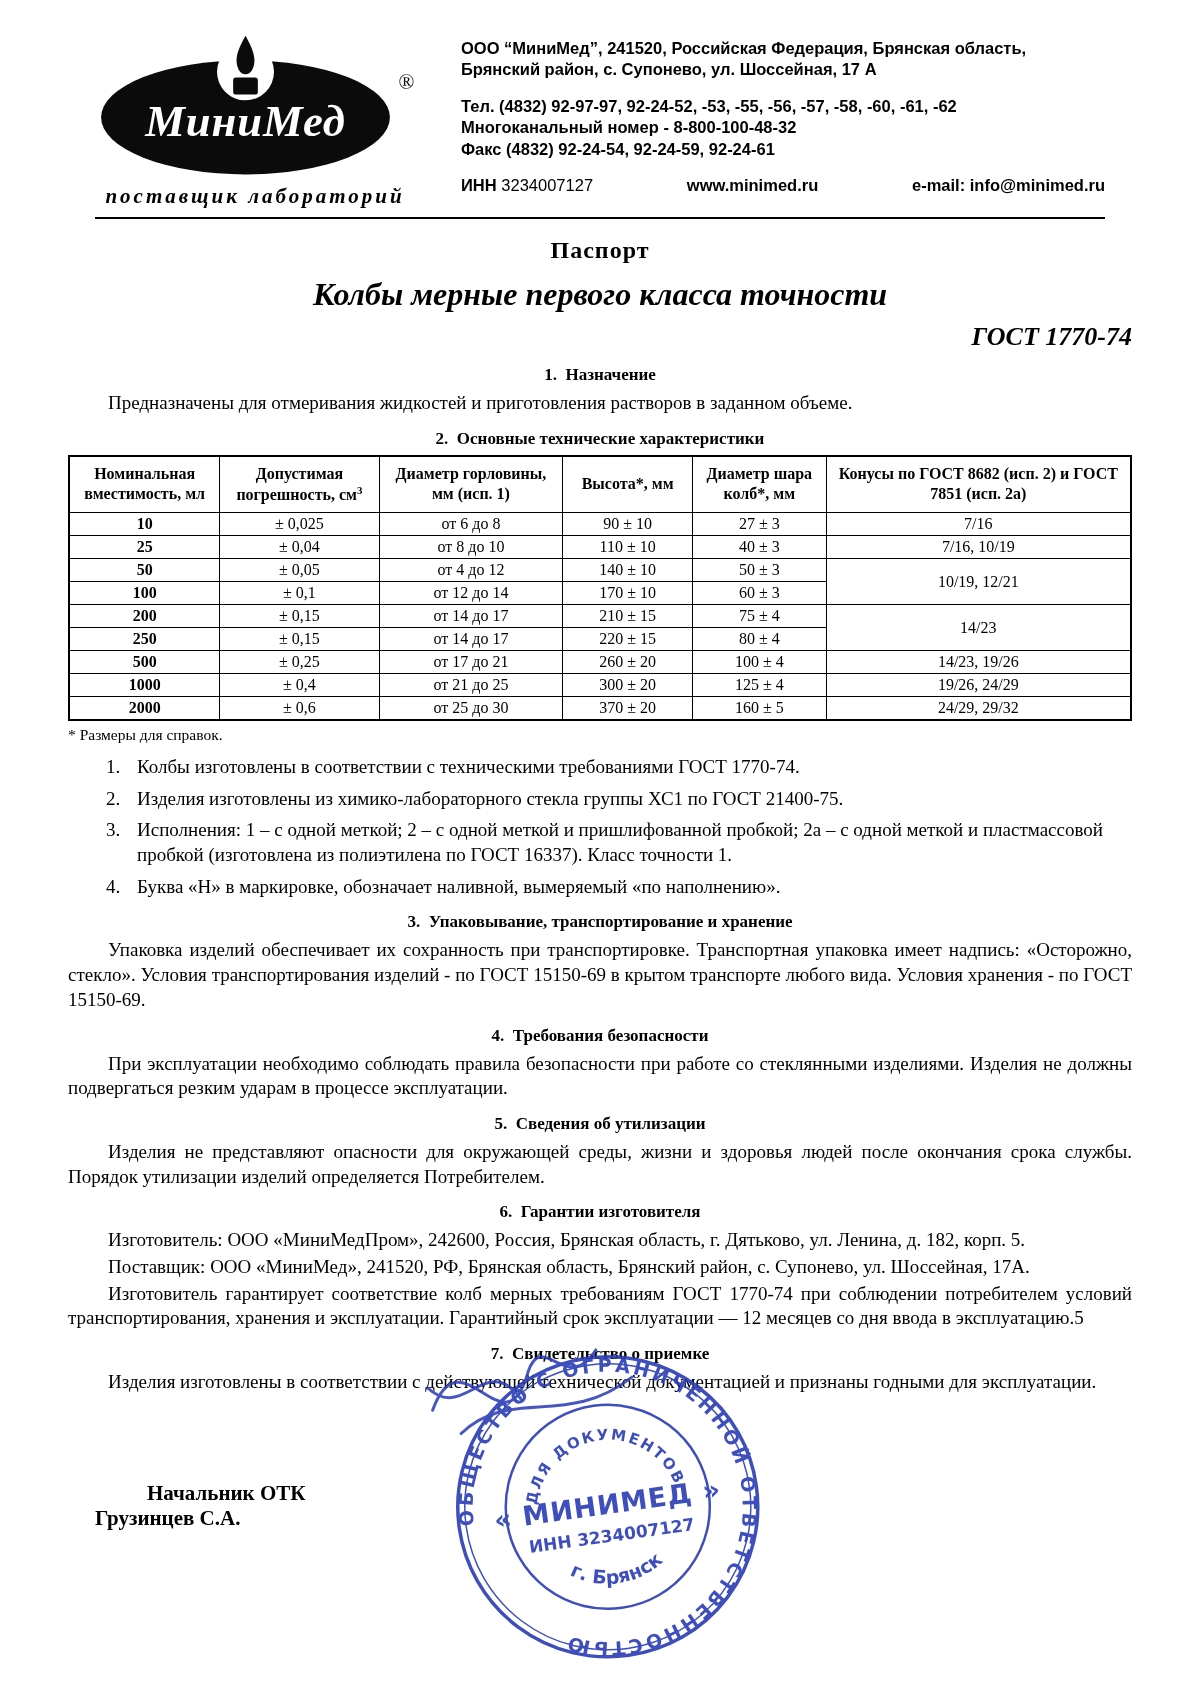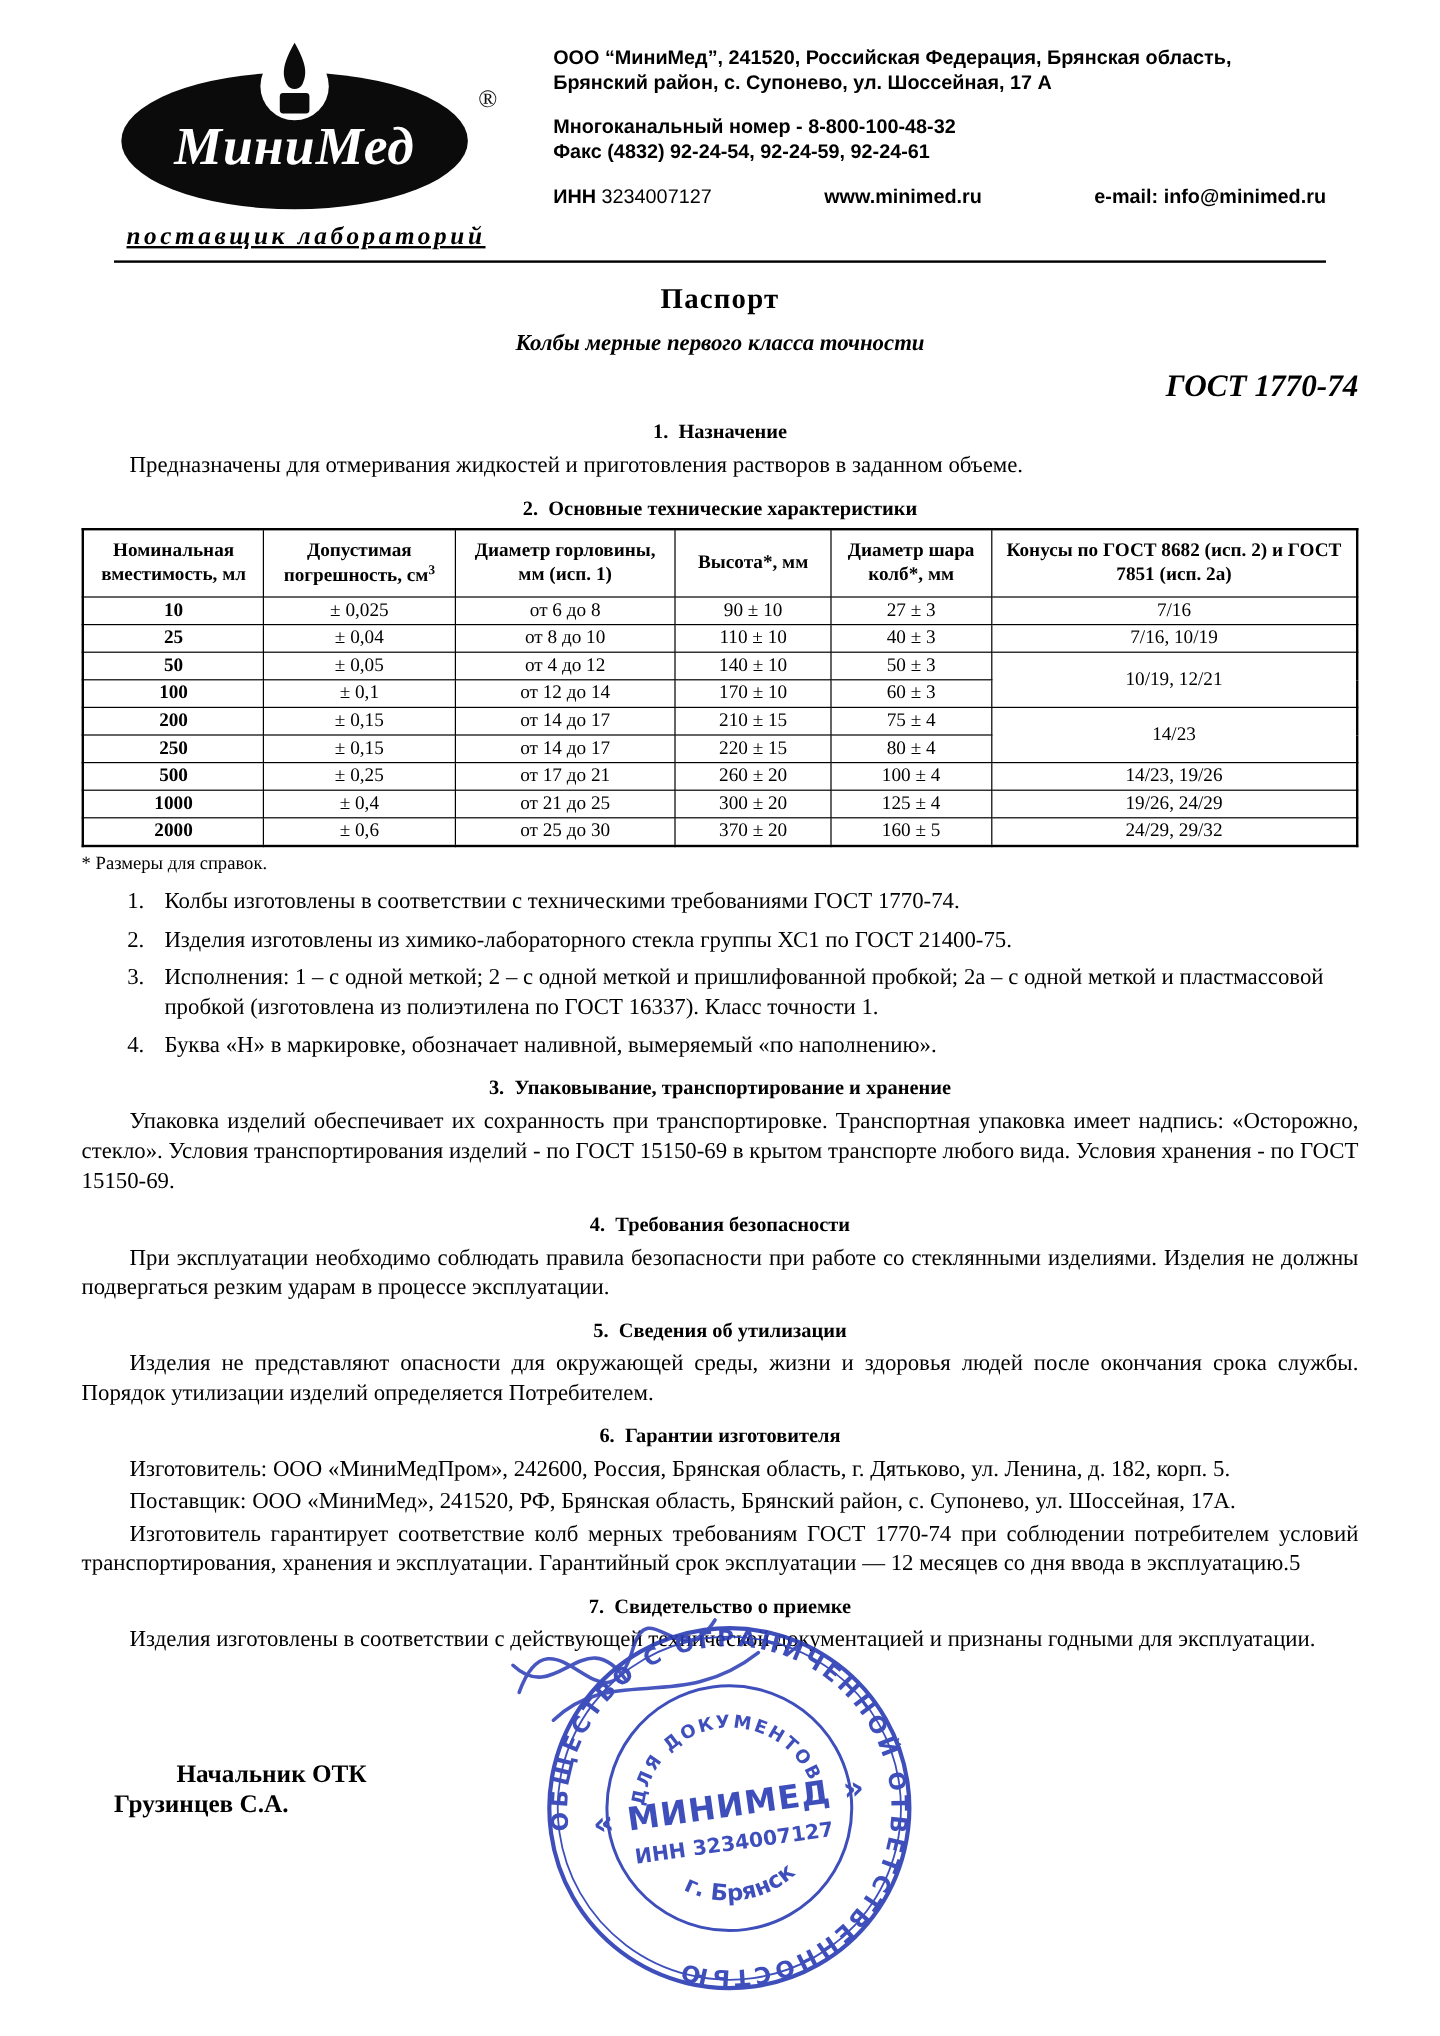--- a/index.html
+++ b/index.html
@@ -8,36 +8,36 @@
     width:1200px; height:1697px; margin:0 auto; background:#fff;
     position:relative; overflow:hidden; color:#000;
     font-family:"Liberation Serif", serif;
   }
   
   .header { display:flex; padding:30px 95px 6px 95px; }
   .logo-wrap { width:330px; flex-shrink:0; }
   .logo-svg { width:320px; height:152px; display:block; }
   .tagline {
     font-weight:bold; font-style:italic; font-size:21px; letter-spacing:3px;
-    text-align:center; width:320px; margin-top:2px;text-decoration:underline;
+    text-align:center; width:320px; margin-top:2px;
   }
   .contacts {
     flex:1; margin-left:36px; padding-top:8px;
     font-family:"Liberation Sans", sans-serif; font-weight:bold;
     font-size:16.5px; line-height:1.3;
   }
   .contacts .block { margin-bottom:15px; }
   .inn-row { display:flex; justify-content:space-between; align-items:baseline; margin-top:4px; }
   .inn-pair { white-space:nowrap; }
   .inn-value { font-weight:normal;text-align:center; }
   .rule { border-top:2px solid #000; margin:2px 95px 0 95px; }
   
   .content { padding:0 68px; }
   .doc-title { text-align:center; font-size:24px; font-weight:bold; margin-top:18px; letter-spacing:1px; }
-  .product-title { text-align:center; font-size:19px; font-weight:bold; font-style:italic; margin-top:12px; }
+  .product-title { text-align:center; font-size:32px; font-weight:bold; font-style:italic; margin-top:12px; }
   .gost-title { text-align:right; font-size:26px; font-weight:bold; font-style:italic; margin-top:9px; }
   .section-heading { text-align:center; font-size:17px; font-weight:bold; margin:13px 0 6px 0; }
   .para { font-size:19px; line-height:1.3; text-align:justify; text-indent:40px; }
   .para + .para { margin-top:2px; }
   
   .spec-table { width:100%; border-collapse:collapse; border:2.5px solid #000; margin-top:0; }
   .spec-table th, .spec-table td {
     border:1px solid #000; text-align:center; vertical-align:middle;
   }
   .spec-table th { font-size:16px; font-weight:bold; padding:7px 5px; line-height:1.25; }
@@ -81,20 +81,21 @@
       </svg>
       <div class="tagline">поставщик лабораторий</div>
     </div>
 
     <div class="contacts">
       <div class="block">
         <div>ООО “МиниМед”, 241520, Российская Федерация, Брянская область,</div>
         <div>Брянский район, с. Супонево, ул. Шоссейная, 17 А</div>
       </div>
       <div class="block">
+        <div>Тел. (4832) 92-97-97, 92-24-52, -53, -55, -56, -57, -58, -60, -61, -62</div>
         <div>Многоканальный номер - 8-800-100-48-32</div>
         <div>Факс (4832) 92-24-54, 92-24-59, 92-24-61</div>
       </div>
       <div class="inn-row">
         <span class="inn-pair"><span>ИНН</span>&nbsp;<span class="inn-value">3234007127</span></span>
         <span>www.minimed.ru</span>
         <span>e-mail: info@minimed.ru</span>
       </div>
     </div>
   </div>

